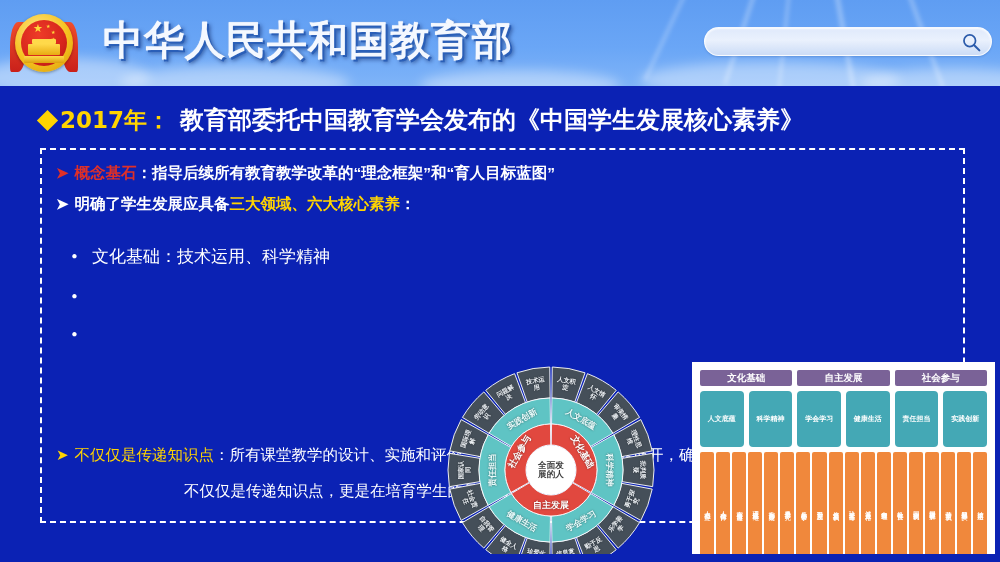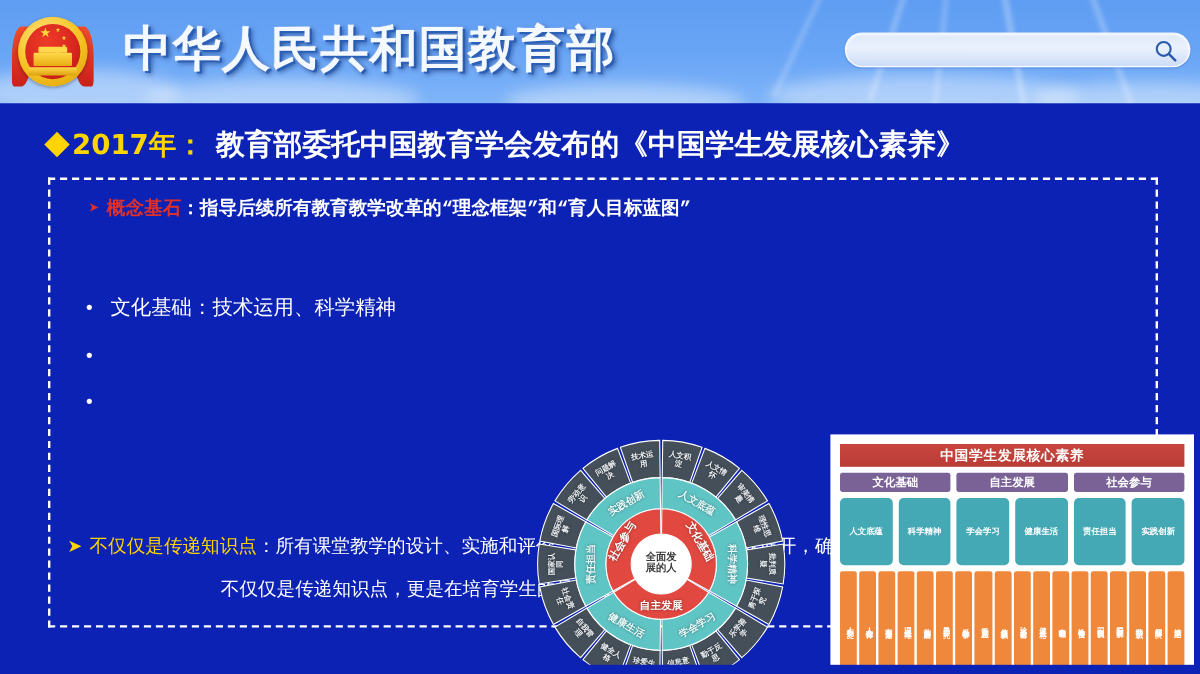--- a/index.html
+++ b/index.html
@@ -116,22 +116,21 @@
 
   
   .content-box {
     position: absolute; left: 40px; top: 148px; width: 925px; height: 375px;
     border: 2px dashed #ffffff;
   }
 
   .lead-line {
     position: absolute; left: 14px; white-space: nowrap;
     font-size: 15.5px; color: #ffffff; font-weight: bold;
-    font-family: Liberation Mono, monospace;
-    margin-left: 18px;
+    font-family: Liberation Sans, sans-serif;
   }
   .lead-1 { top: 13px; }
   .lead-2 { top: 44px; }
   .arrow-red { color: #e03028; margin-right: 6px; font-size: 15px; }
   .arrow-white { color: #ffffff; margin-right: 6px; font-size: 15px; }
   .arrow-yellow { color: #ffd400; margin-right: 6px; font-size: 15px; }
   .kw-red { color: #e03028; }
   .kw-yellow { color: #ffd400; }
 
   .bullets {
@@ -254,20 +253,23 @@
     <span class="title-year">2017年：</span>
     <span class="title-main">教育部委托中国教育学会发布的《中国学生发展核心素养》</span>
   </div>
 
   <div class="content-box">
 
     <div class="lead-line lead-1">
       <span class="arrow-red">➤</span><span class="kw-red">概念基石</span><span>：指导后续所有教育教学改革的“理念框架”和“育人目标蓝图”</span>
     </div>
 
+    <div class="lead-line lead-2">
+      <span class="arrow-white">➤</span><span>明确了学生发展应具备</span><span class="kw-yellow">三大领域、六大核心素养</span><span>：</span>
+    </div>
 
     <div class="bullets">
       <div class="bullet-item">
         <span class="bullet-dot">•</span>
         <span>文化基础：技术运用、科学精神</span>
       </div>
       <div class="bullet-item">
         <span class="bullet-dot">•</span>
       </div>
       <div class="bullet-item">
@@ -344,21 +346,20 @@
           <div class="wheel-label lab-mid" style="position: absolute; left: 75.5px; top: 53.9045px; transform: translate(-50%, -50%) rotate(330deg);">实践创新</div>
           <div class="wheel-label lab-inner" style="position: absolute; left: 135.744px; top: 87.25px; transform: translate(-50%, -50%) rotate(60deg);">文化基础</div>
           <div class="wheel-label lab-inner" style="position: absolute; left: 105px; top: 140.5px; transform: translate(-50%, -50%) rotate(0deg);">自主发展</div>
           <div class="wheel-label lab-inner" style="position: absolute; left: 74.2561px; top: 87.25px; transform: translate(-50%, -50%) rotate(300deg);">社会参与</div>
         </div>
       <div class="wheel-label lab-core" id="wheel-core-label" style="left: 105px; top: 105px; transform: translate(-50%, -50%);">全面发展的人</div>
     </div>
 
     <div class="panel">
       <div class="panel-inner">
-        <div class="p-title">中国学生发展核心素养</div>
         <div class="p-domains" id="panel-domains">
             <div class="p-domain">文化基础</div>
             <div class="p-domain">自主发展</div>
             <div class="p-domain">社会参与</div>
           </div>
         <div class="p-comps" id="panel-comps">
             <div class="p-comp">人文底蕴</div>
             <div class="p-comp">科学精神</div>
             <div class="p-comp">学会学习</div>
             <div class="p-comp">健康生活</div>

